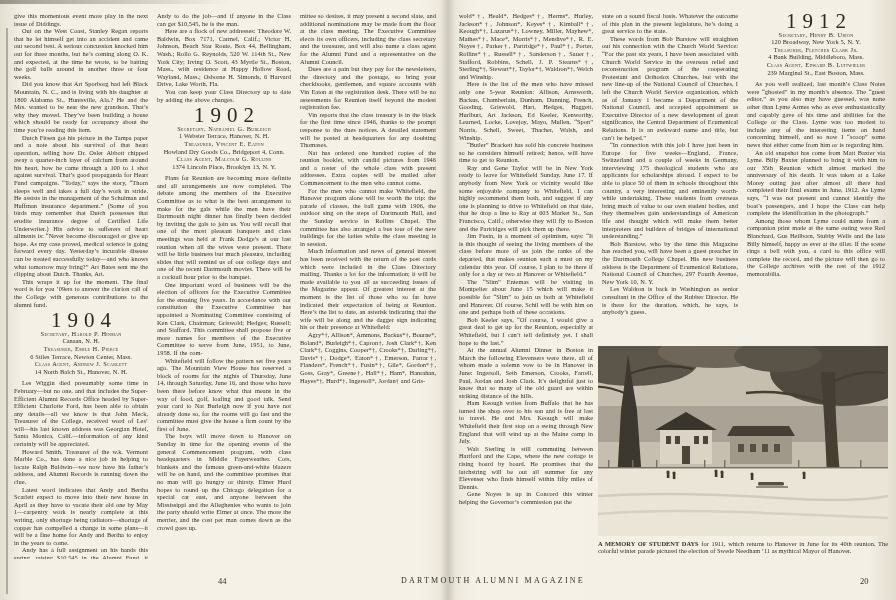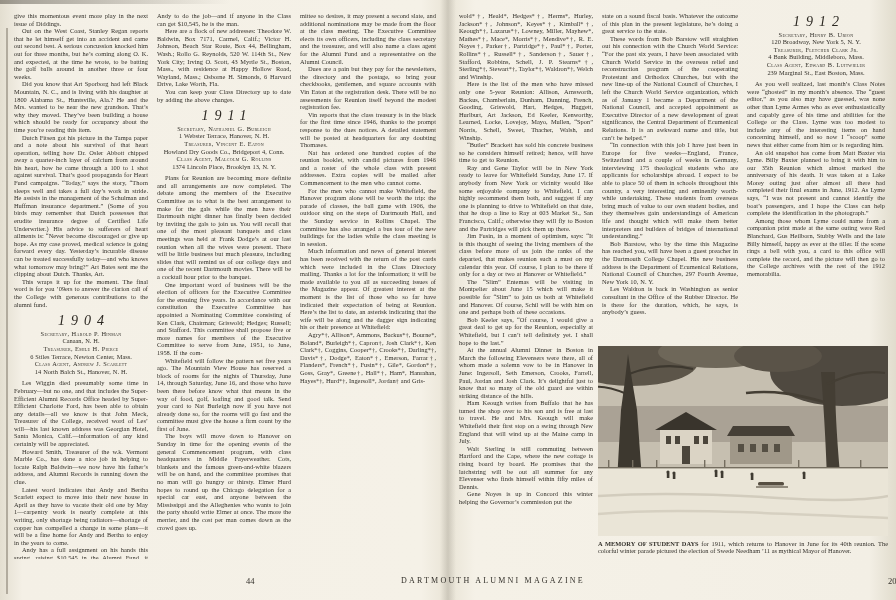--- a/index.html
+++ b/index.html
@@ -4,30 +4,30 @@
 <title>Dartmouth Alumni Magazine</title>
 <style>
   html,body{margin:0;padding:0;width:896px;height:600px;overflow:hidden;background:#d8d2c4;}
   .spread{position:absolute;inset:0;background:linear-gradient(90deg,#e3ded0 0,#f4f0e6 2.5%,#f5f1e7 47%,#e9e4d6 50%,#f5f1e7 53%,#f3efe5 97%,#e1dccd 100%);font-family:"Liberation Serif","DejaVu Serif",serif;color:#33302a;}
   .edge-line{position:absolute;left:6px;top:28px;width:2px;height:566px;background:#6e6758;opacity:.45;}
   .edge-top{position:absolute;left:0;top:0;width:230px;height:4px;background:linear-gradient(90deg,#4a453c,rgba(0,0,0,0));opacity:.5;}
   .gutter{position:absolute;left:440px;top:0;width:16px;height:600px;background:linear-gradient(90deg,rgba(0,0,0,0),rgba(60,55,45,.16) 50%,rgba(0,0,0,0));}
   .col{position:absolute;overflow:hidden;font-size:6.4px;line-height:7.6px;text-align:justify;word-spacing:.4px;}
   .para{margin:0;text-indent:8px;}
   .para.cont{text-indent:0;}
-  .year{font-size:14px;font-weight:400;letter-spacing:6px;text-indent:6px;text-align:center;margin:9px 0 5px;color:#2c2822;font-style:italic;}
+  .year{font-size:21px;font-weight:400;letter-spacing:6px;text-indent:6px;text-align:center;margin:9px 0 5px;color:#2c2822;}
   .col > .year:first-child{margin-top:6px;}
   .off-name{margin:0;text-align:center;text-indent:0;font-variant:small-caps;letter-spacing:.3px;}
   .off-addr{margin:0;text-align:center;text-indent:0;}
   .off-addr + .para{margin-top:4px;}
   .photo{position:absolute;left:598px;top:346px;width:290px;height:190px;margin:0;overflow:hidden;box-shadow:inset 0 0 6px rgba(50,45,35,.35);}
   .caption{position:absolute;left:598px;top:540px;width:290px;margin:0;font-size:6.4px;line-height:7.4px;text-align:justify;}
   .cap-lead{font-weight:bold;}
   .footer span{position:absolute;top:576px;white-space:nowrap;}
-  .f-num{font-size:8.5px;margin-left:28px;}
+  .f-num{font-size:8.5px;}
   .f-title{font-size:8px;letter-spacing:2.2px;padding-left:18px;}
   .f-issue{font-size:8.5px;font-style:italic;}
 </style>
 </head>
 <body>
 
 <div class="spread">
   <div class="edge-top"></div>
   <div class="edge-line"></div>
   <div class="gutter"></div>
@@ -47,21 +47,21 @@
       <p class="off-addr">14 North Balch St., Hanover, N. H.</p>
       <p class="para">Les Wiggin died presumably some time in February—but no one, and that includes the Super-Efficient Alumni Records Office headed by Super-Efficient Charlotte Ford, has been able to obtain any details—all we know is that John Meck, Treasurer of the College, received word of Les’ will—his last known address was Georgian Hotel, Santa Monica, Calif.—information of any kind certainly will be appreciated.</p>
       <p class="para">Howard Smith, Treasurer of the w.k. Vermont Marble Co., has done a nice job in helping to locate Ralph Baldwin—we now have his father’s address, and Alumni Records is running down the clue.</p>
       <p class="para">Latest word indicates that Andy and Bertha Scarlett expect to move into their new house in April as they have to vacate their old one by May 1—carpentry work is nearly complete at this writing, only shortage being radiators—shortage of copper has compelled a change in some plans—it will be a fine home for Andy and Bertha to enjoy in the years to come.</p>
       <p class="para">Andy has a full assignment on his hands this spring, raising $10,545 in the Alumni Fund, it being the largest class allotment up to 1914—the College needs the money—1910 needs Prof.</p>
     </div>
   <div class="col" style="left:157px;top:12px;width:134px;height:547px">
       <p class="para cont">Andy to do the job—and if anyone in the Class can get $10,545, he is the man.</p>
       <p class="para">Here are a flock of new addresses: Theodore W. Baldwin, Box 7171, Carmel, Calif.; Victor H. Johnson, Beach Star Route, Box 44, Bellingham, Wash.; Rollo G. Reynolds, 520 W. 114th St., New York City; Irving O. Scott, 43 Myrtle St., Boston, Mass., with residence at Happy Hollow Road, Wayland, Mass.; Osborne H. Simonds, 6 Harvard Drive, Lake Worth, Fla.</p>
       <p class="para">You can keep your Class Directory up to date by adding the above changes.</p>
-      <div class="year">1911</div>
+      <div class="year">1902</div>
       <p class="off-name">Secretary, Nathaniel G. Burleigh</p>
       <p class="off-addr">1 Webster Terrace, Hanover, N. H.</p>
       <p class="off-name">Treasurer, Vincent E. Eaton</p>
       <p class="off-addr">Howland Dry Goods Co., Bridgeport 4, Conn.</p>
       <p class="off-name">Class Agent, Malcolm G. Rollins</p>
       <p class="off-addr">1374 Lincoln Place, Brooklyn 13, N. Y.</p>
       <p class="para">Plans for Reunion are becoming more definite and all arrangements are now completed. The debate among the members of the Executive Committee as to what is the best arrangement to make for the gals while the men have their Dartmouth night dinner has finally been decided by inviting the gals to join us. You will recall that one of the most pleasant banquets and class meetings was held at Frank Dodge’s at our last reunion when all the wives were present. There will be little business but much pleasure, including slides that will remind us of our college days and one of the recent Dartmouth movies. There will be a cocktail hour prior to the banquet.</p>
       <p class="para">One important word of business will be the election of officers for the Executive Committee for the ensuing five years. In accordance with our constitution the Executive Committee has appointed a Nominating Committee consisting of Ken Clark, Chairman; Griswold; Hedges; Russell; and Stafford. This committee shall propose five or more names for members of the Executive Committee to serve from June, 1951, to June, 1958. If the com-</p>
       <p class="para">Whitefield will follow the pattern set five years ago. The Mountain View House has reserved a block of rooms for the nights of Thursday, June 14, through Saturday, June 16, and those who have been there before know what that means in the way of food, golf, loafing and good talk. Send your card to Nat Burleigh now if you have not already done so, for the rooms will go fast and the committee must give the house a firm count by the first of June.</p>
       <p class="para">The boys will move down to Hanover on Sunday in time for the opening events of the general Commencement program, with class headquarters in Middle Fayerweather. Cots, blankets and the famous green-and-white blazers will be on hand, and the committee promises that no man will go hungry or thirsty. Elmer Hurd hopes to round up the Chicago delegation for a special car east, and anyone between the Mississippi and the Alleghenies who wants to join the party should write Elmer at once. The more the merrier, and the cost per man comes down as the crowd goes up.</p>

